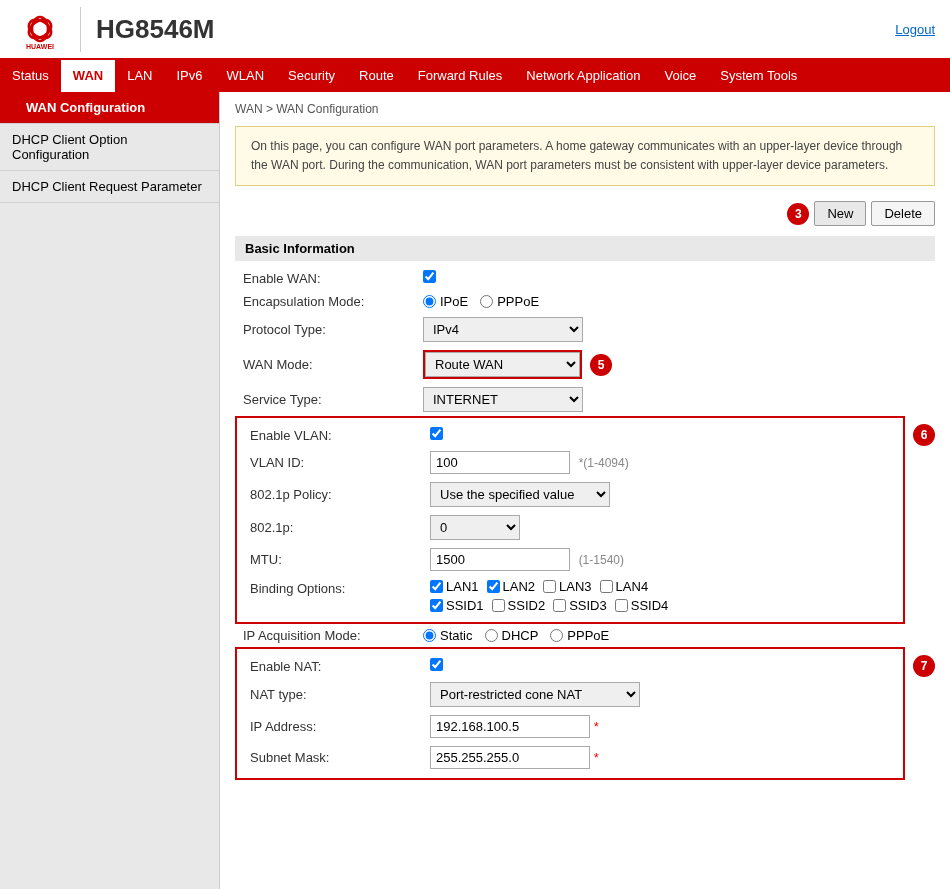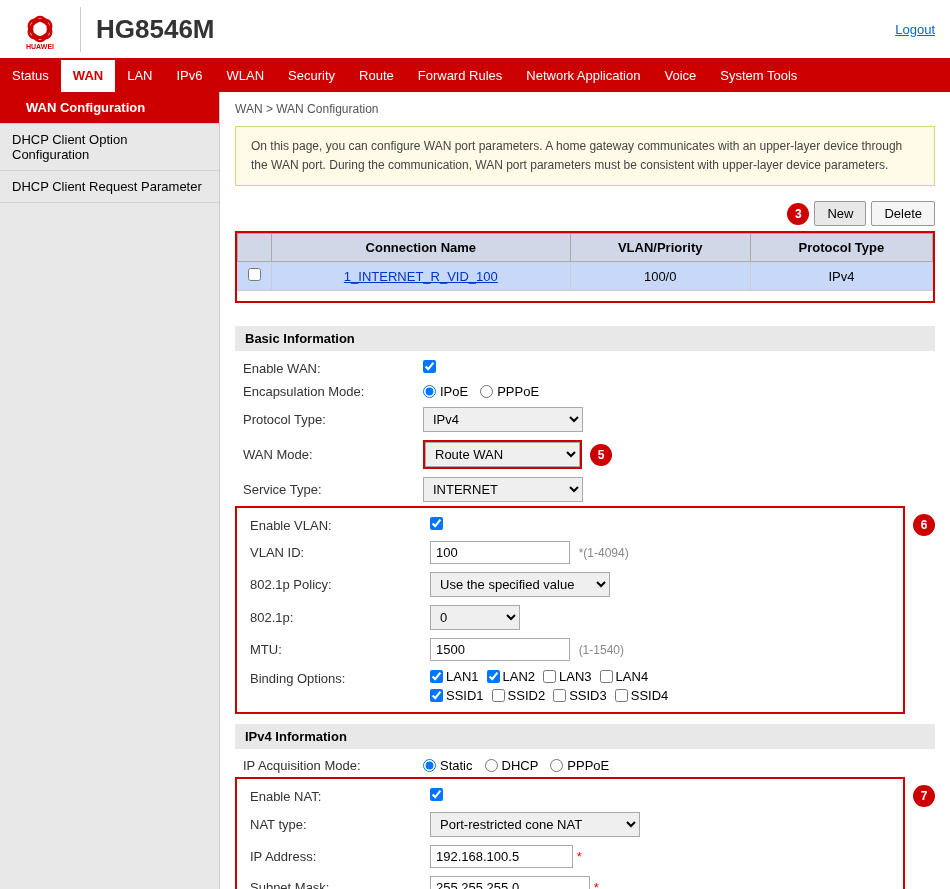--- a/index.html
+++ b/index.html
@@ -108,40 +108,20 @@
     <div class="info-box">On this page, you can configure WAN port parameters. A home gateway communicates with an upper-layer device through the WAN port. During the communication, WAN port parameters must be consistent with upper-layer device parameters.</div>
 
     
     <div class="toolbar">
       <div class="step-badge">3</div>
       <button class="btn btn-primary">New</button>
       <button class="btn">Delete</button>
     </div>
 
     
-    <div style="border: 2px solid #cc0000; display: inline-block; width: 100%; margin-bottom: 10px;">
-      <table class="config-table">
-        <thead>
-          <tr>
-            <th style="width:30px;"></th>
-            <th>Connection Name</th>
-            <th>VLAN/Priority</th>
-            <th>Protocol Type</th>
-          </tr>
-        </thead>
-        <tbody>
-          <tr class="selected-row">
-            <td><input type="checkbox" style=""></td>
-            <td style="text-decoration: underline; color: #0033cc; cursor: pointer;">1_INTERNET_R_VID_100</td>
-            <td>100/0</td>
-            <td>IPv4</td>
-          </tr>
-        </tbody>
-      </table>
-    </div>
 
     
     
 
     
     <div class="section-title">Basic Information</div>
 
     <table class="form-table">
       <tbody>
           <tr>
@@ -287,21 +267,20 @@
               </div>
             </td>
           </tr>
         </tbody>
           </table>
       </div>
       <div class="step-badge" style="margin-top:8px;">6</div>
     </div>
 
     
-    <div class="section-title">IPv4 Information</div>
 
     <table class="form-table">
       <tbody>
           <tr>
         <td>IP Acquisition Mode:</td>
         <td>
           <div class="inline-group">
             <label>
                   <input type="radio" name="ipacq" checked="" style=""> 
                   <span>Static</span>
@@ -335,21 +314,21 @@
             <td>NAT type:</td>
             <td>
               <select style="width:210px;">
                 <option>Port-restricted cone NAT</option>
               </select>
             </td>
           </tr>
           <tr>
             <td>IP Address:</td>
             <td>
-              <input type="text" value="192.168.100.5" style="width: 143px;">
+              <input type="text" value="192.168.100.5" style="width: 160px;">
               <span style="color:red;"> *</span>
             </td>
           </tr>
           <tr>
             <td>Subnet Mask:</td>
             <td>
               <input type="text" value="255.255.255.0" style="width: 160px;">
               <span style="color:red;"> *</span>
             </td>
           </tr>

